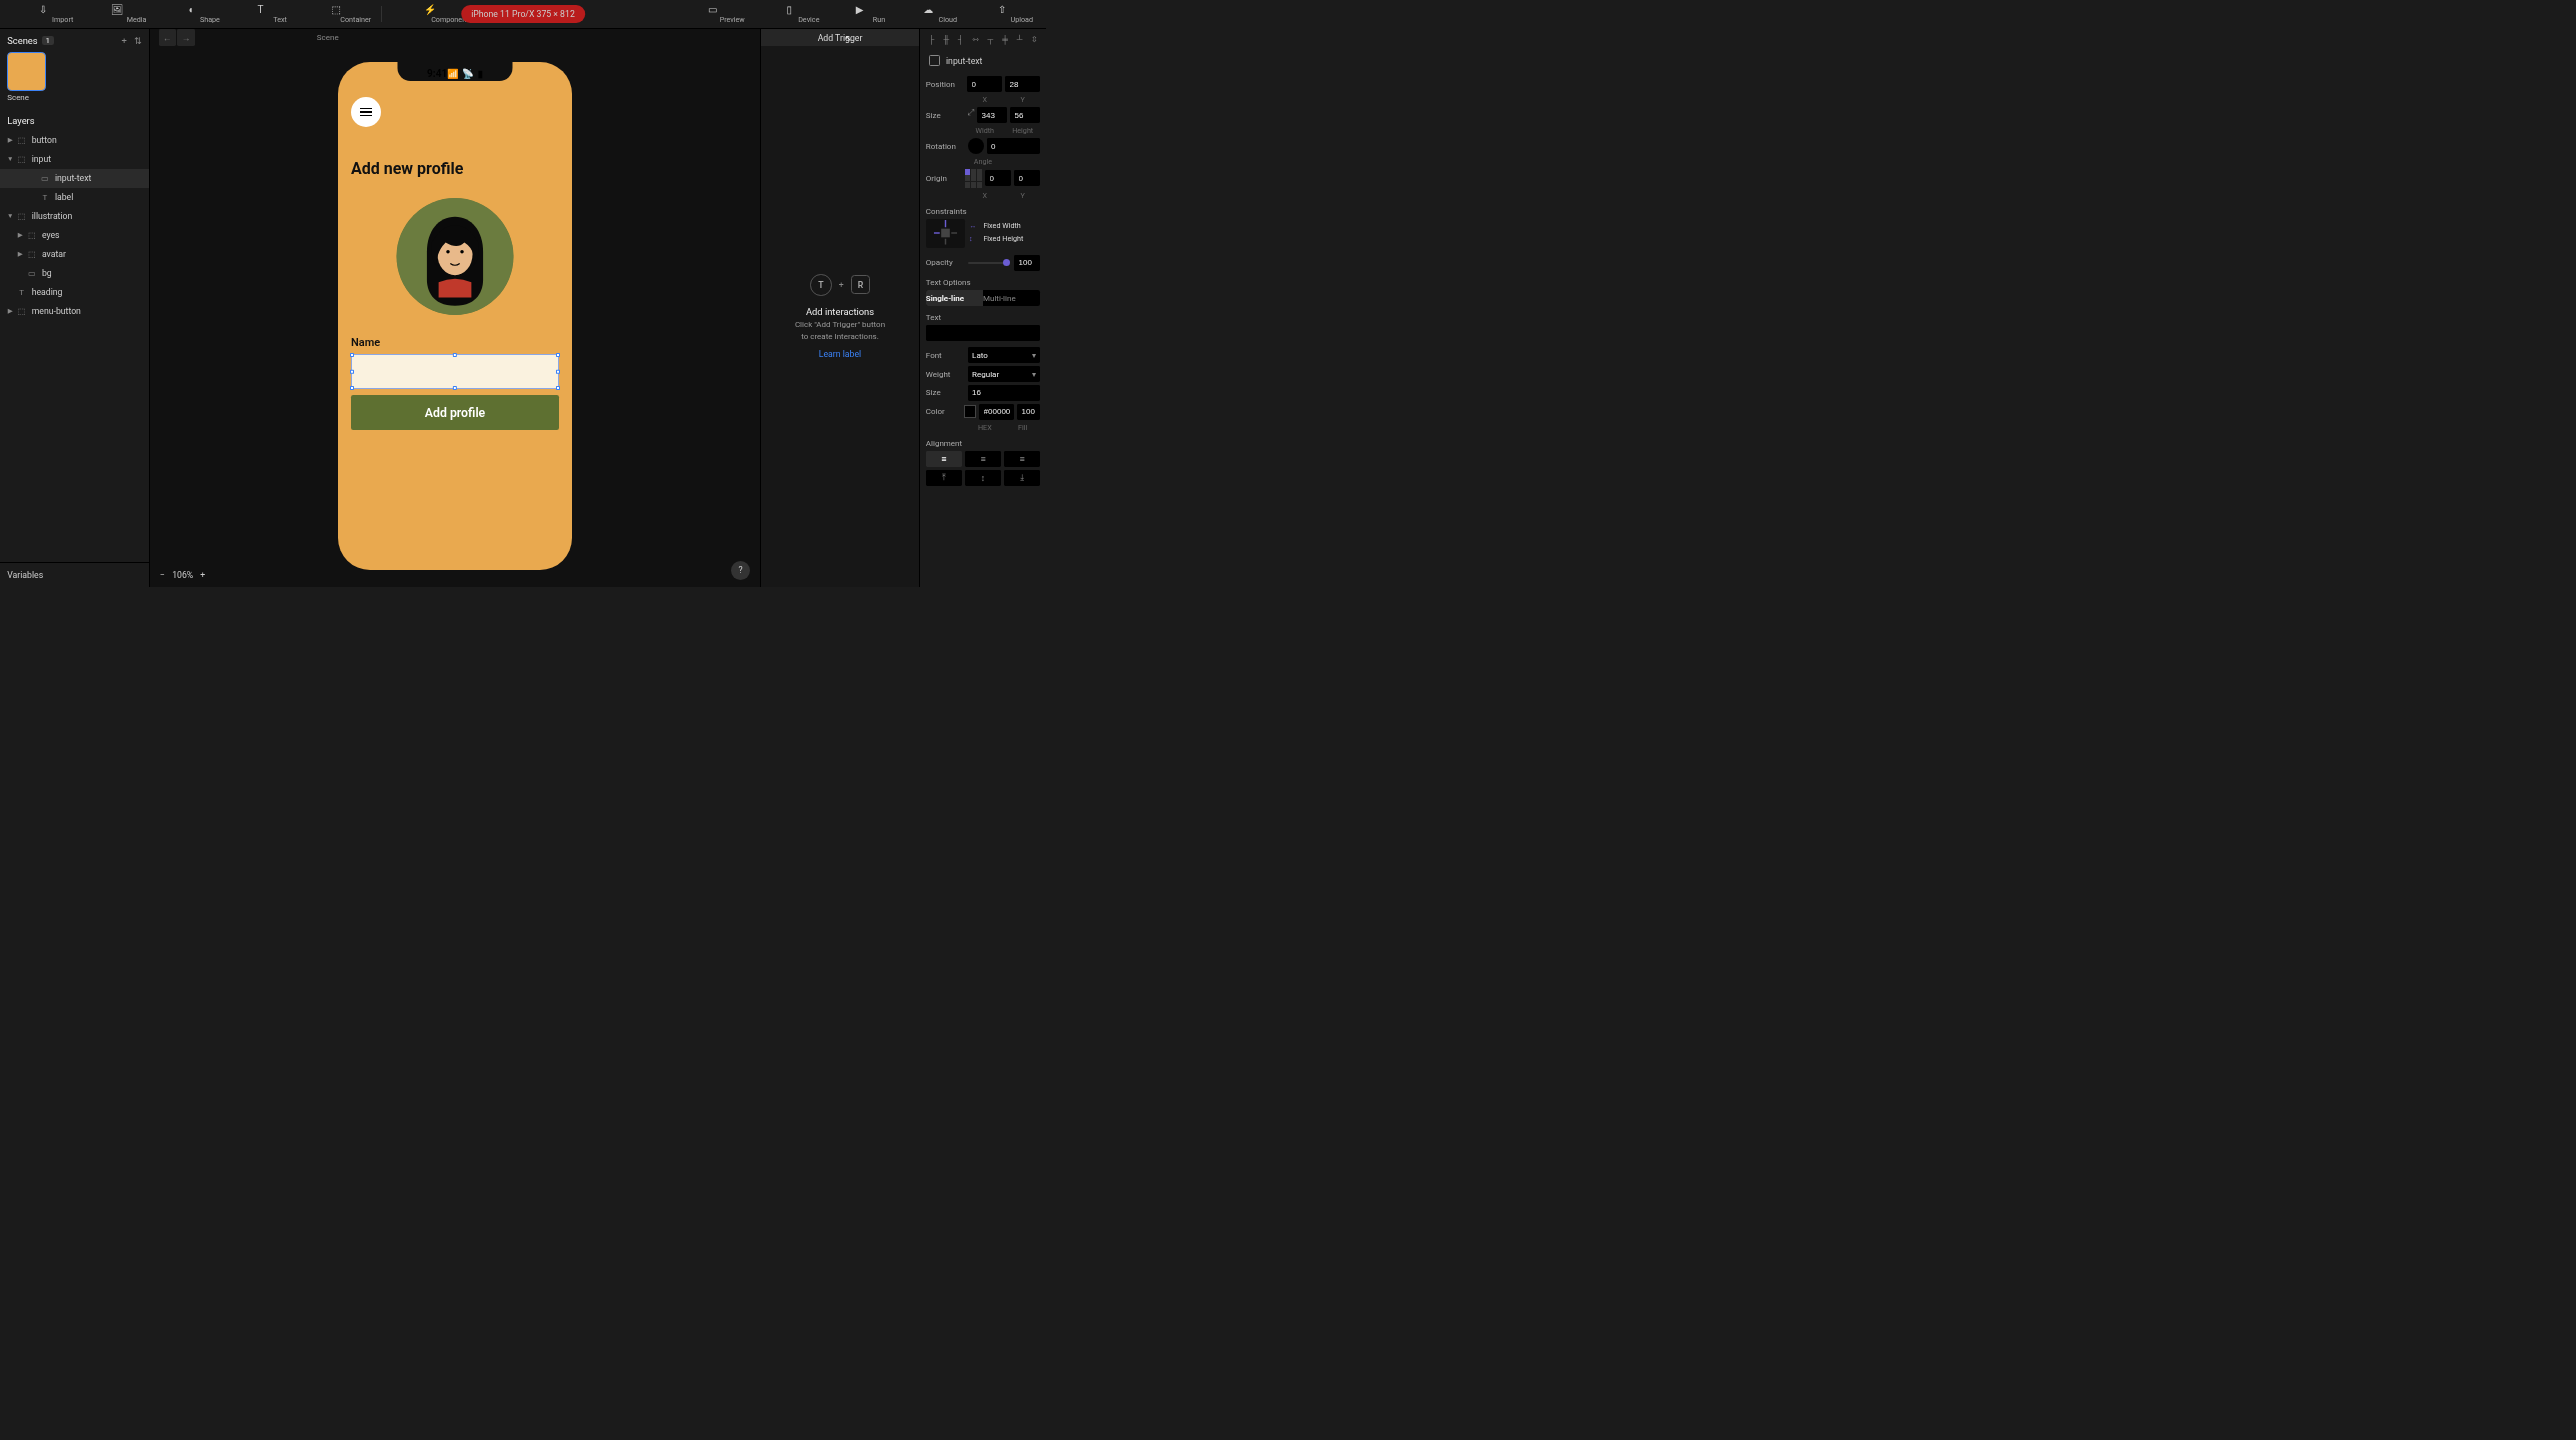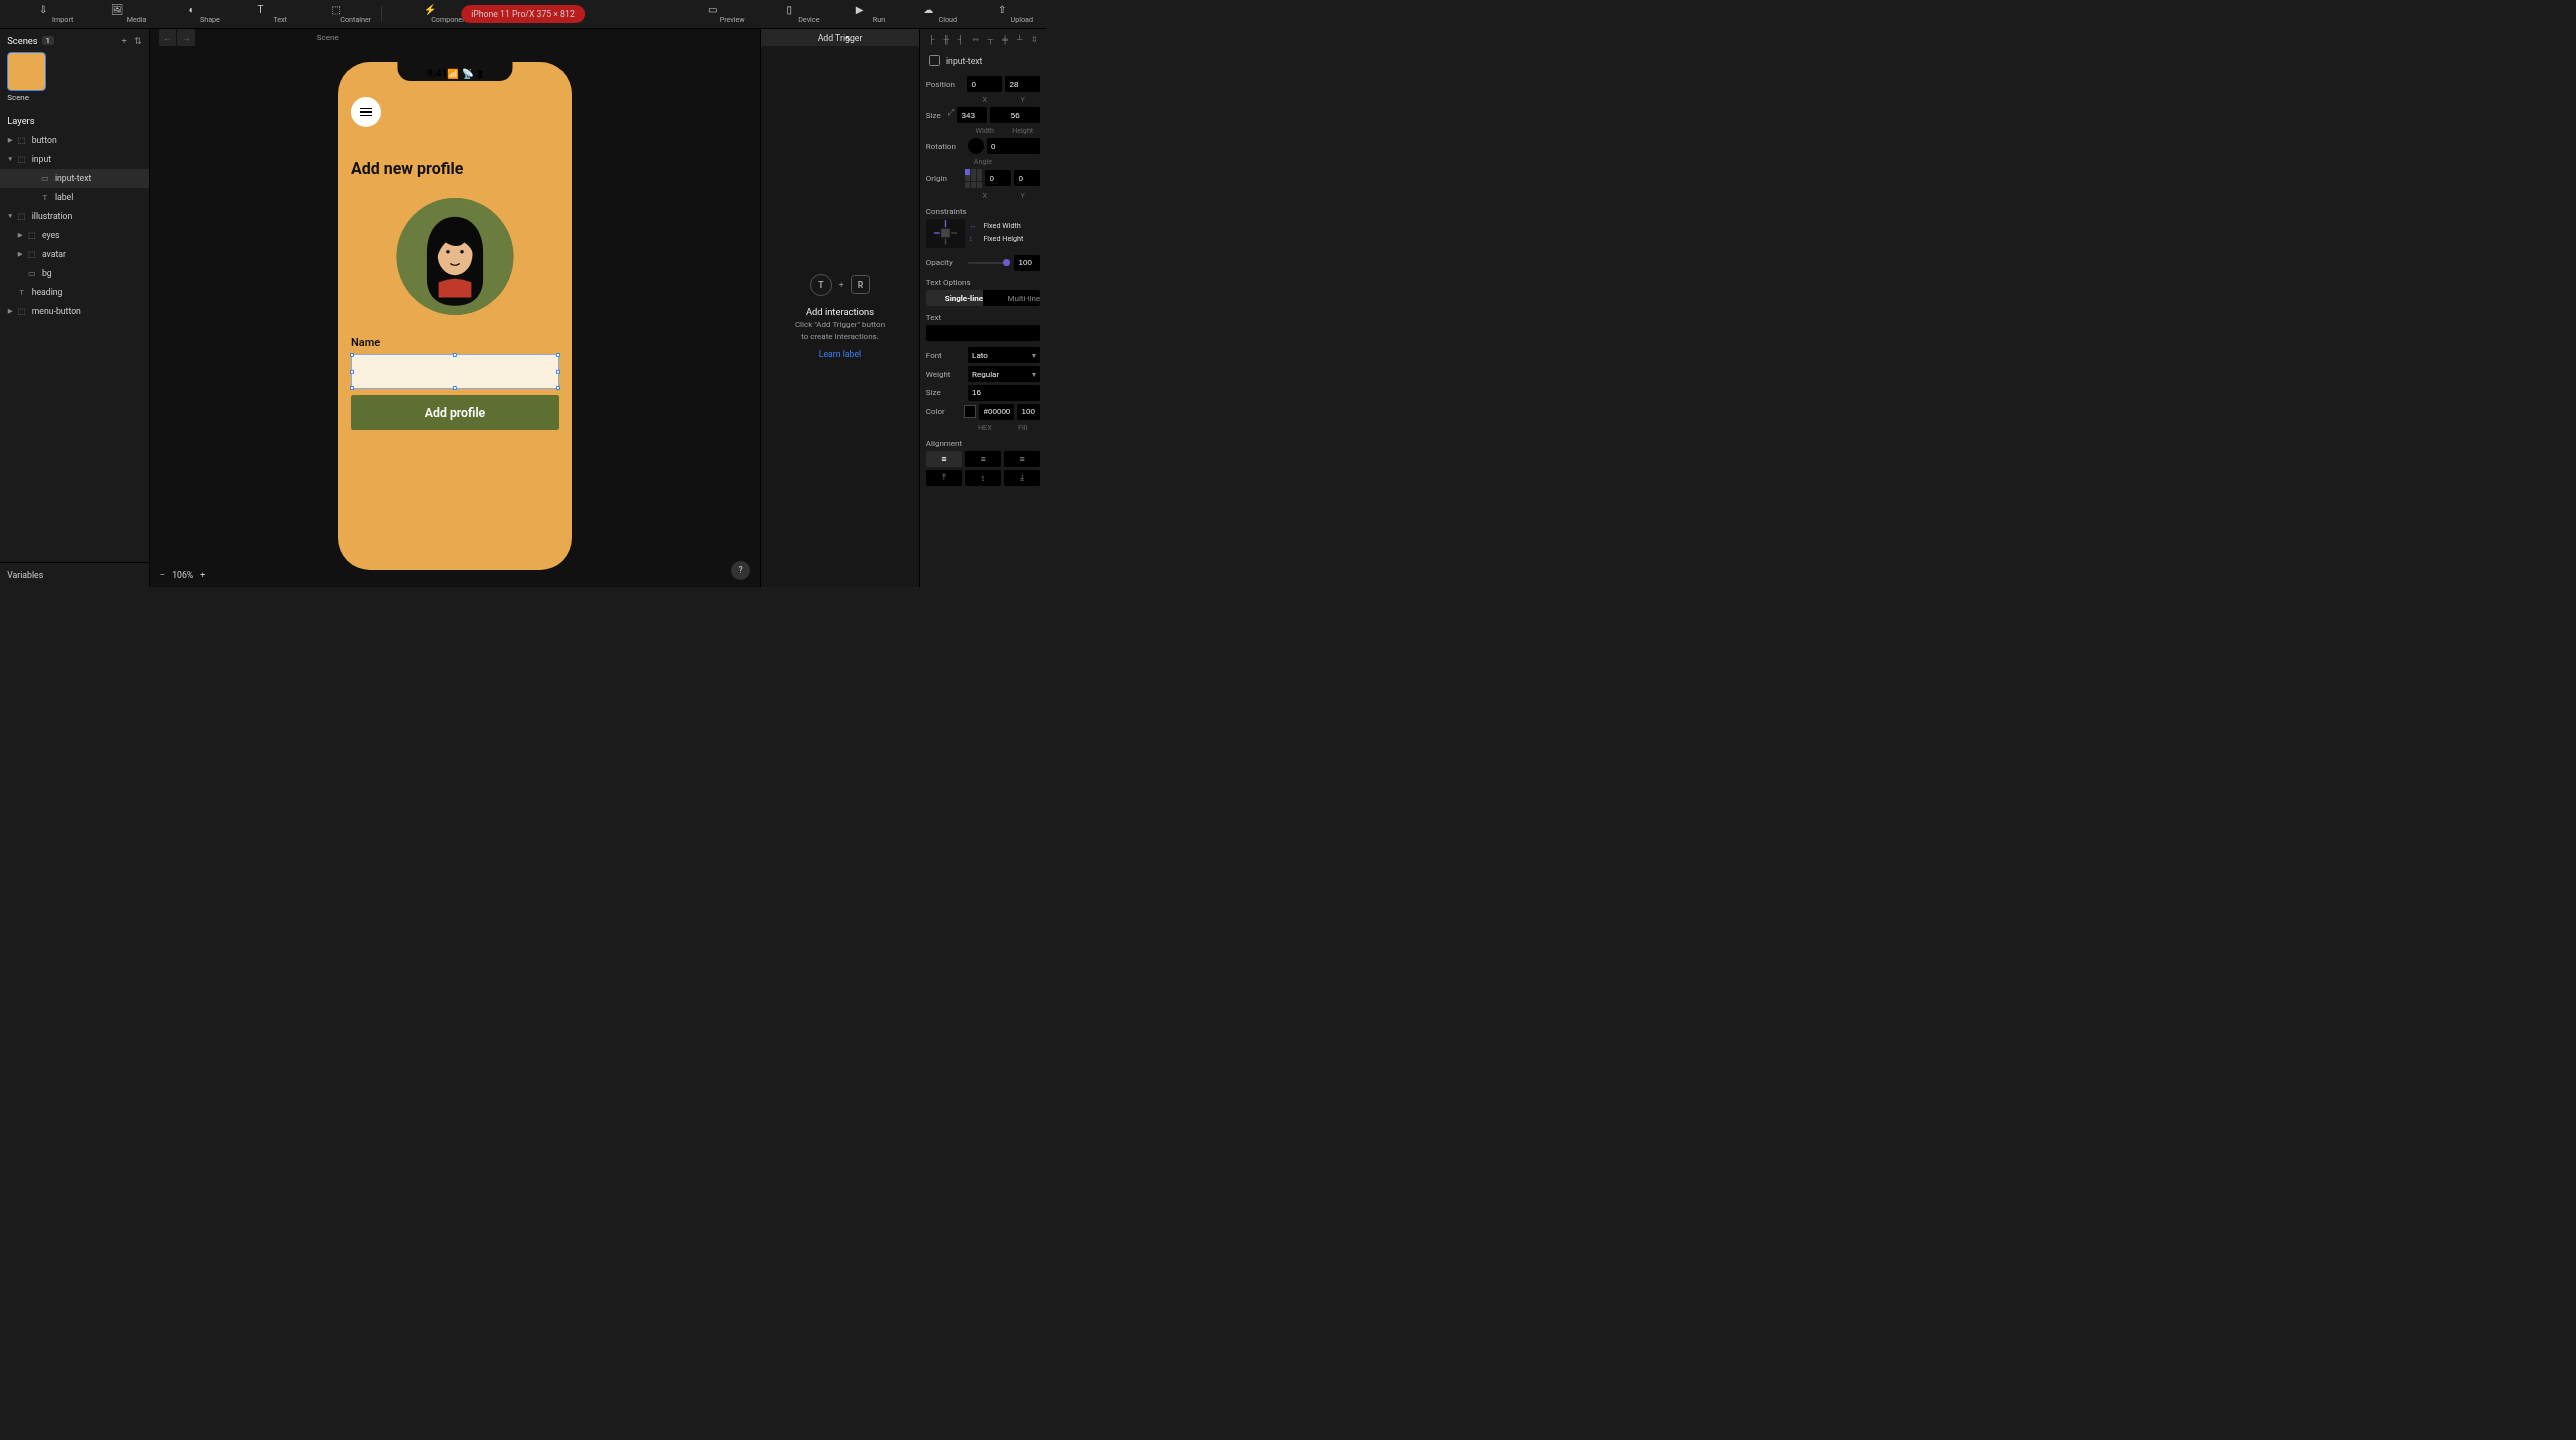--- a/index.html
+++ b/index.html
@@ -117,21 +117,21 @@
 .origin-dot{background:#333;} .origin-dot.active{background:#6b5dd3;}
 .section-title { font-size:8px; color:#aaa; margin:7.2px 0 2.9px;}
 .constraint-box { display:flex; gap:4.3px;}
 .cbox { width:39px; height:29px; background:#111; border-radius:2.2px; display:flex; align-items:center; justify-content:center; font-size:10px; color:#6b5dd3;}
 .clabel { display:flex; align-items:center; gap:4.3px; font-size:7.2px; color:#ddd; height:13px;}
 .clabel .cicon{color:#6b5dd3;width:10px;}
 .slider-row { display:flex; align-items:center; gap:4.3px;}
 .slider { flex:1; height:2.2px; background:#333; position:relative; border-radius:1.4px;}
 .slider-thumb { width:7.2px;height:7.2px;background:#6b5dd3;border-radius:50%;position:absolute;right:0;top:-2.9px;}
 .seg { display:flex; background:#000; border-radius:2.2px; overflow:hidden;}
-.seg-btn { flex:1; text-align:right; padding:3.6px 0; font-size:8px; color:#888; cursor:pointer;}
+.seg-btn { flex:1; text-align:left; padding:3.6px 0; font-size:8px; color:#888; cursor:pointer;}
 .seg-btn.active { background:#2b2b2b; color:#fff; font-weight:600;}
 .text-box { width:100%; height:16px; background:#000; border-radius:1.4px; margin-top:2.9px;}
 .select { background:#000; height:16px; border-radius:1.4px; display:flex; align-items:center; padding:0 4.3px; font-size:8px; color:#eee; position:relative;}
 .select::after{content:"▾"; position:absolute; right:4.3px; color:#888;}
 .color-sw { width:13px;height:13px;background:#000;border:0.7px solid #444;}
 .align-seg { display:flex; gap:2.9px; margin-top:2.9px;}
 .align-opt { flex:1; background:#000; height:16px; display:flex; align-items:center; justify-content:center; border-radius:1.4px; color:#888;}
 .align-opt.active { background:#2b2b2b; color:#fff;}
 </style>
 </head>
@@ -367,21 +367,21 @@
     <div class="sub-labels">
         <span>X</span>
         <span>Y</span>
       </div>
 
     <div class="prop-row">
         <span class="prop-label">Size</span>
       <div class="prop-inputs">
         <span style="color:#888">⤢</span>
         <input class="num-input" style="width: 30px;" value="343">
-        <input class="num-input" style="width: 50px; text-align: center;" value="56">
+        <input class="num-input" style="width: 30px;" value="56">
       </div>
       </div>
     <div class="sub-labels">
         <span>Width</span>
         <span>Height</span>
       </div>
 
     <div class="prop-row">
         <span class="prop-label">Rotation</span>
       <div class="knob"></div>

